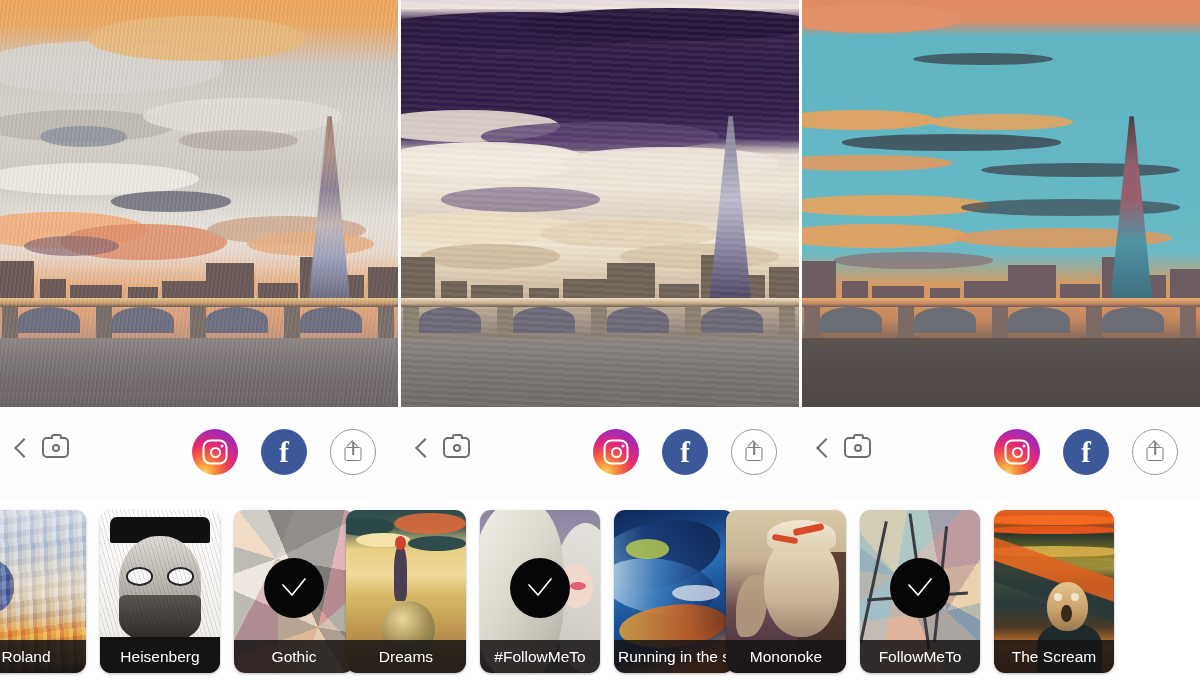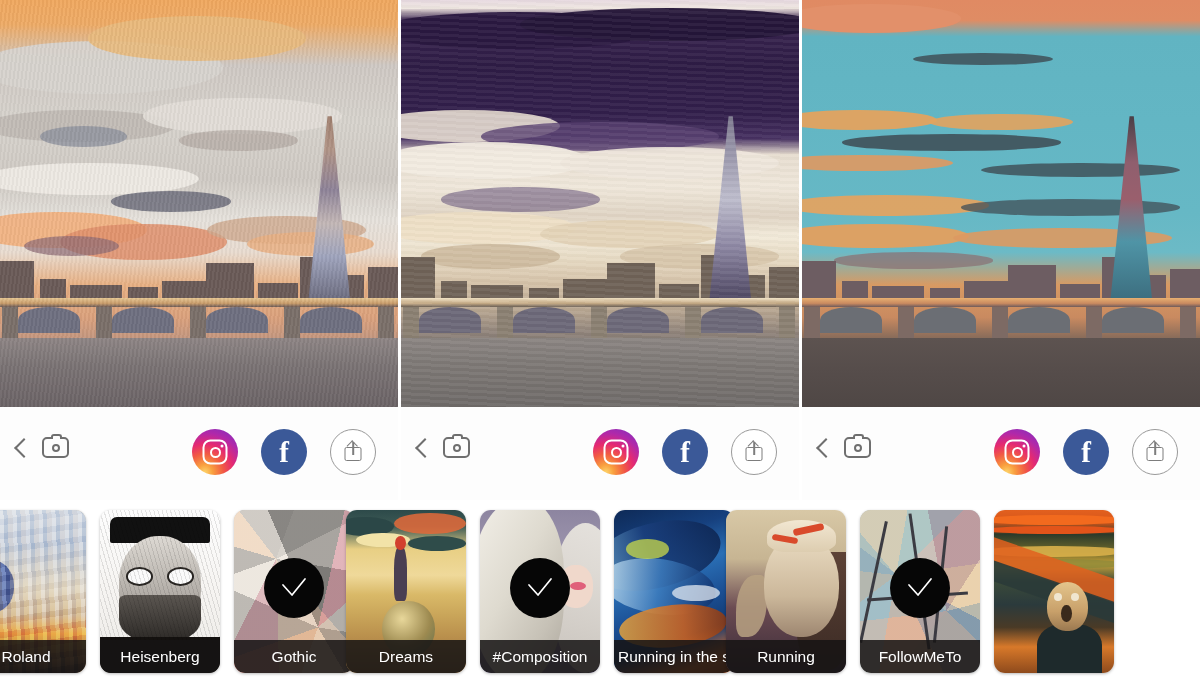--- a/index.html
+++ b/index.html
@@ -528,21 +528,21 @@
           <div class="hair2"></div>
             <div class="hair"></div>
           <div class="hand"></div>
             <div class="lip"></div>
         </div>
         <div class="check">
           <svg width="30" height="24" viewBox="0 0 30 24">
             <polyline points="4,9 13,19 26,3" fill="none" stroke="#ffffff" stroke-width="1.7" stroke-linecap="round" stroke-linejoin="round"></polyline>
           </svg>
         </div>
-        <div class="tile-label">#Composition</div>
+        <div class="tile-label">#FollowMeTo</div>
       </div>
 
       <div class="tile sp">
         <div class="tile-art a-running">
           <div class="sw s1"></div>
             <div class="sw s2"></div>
           <div class="sw s3"></div>
             <div class="sw s4"></div>
             <div class="sw s5"></div>
         </div>
@@ -551,21 +551,21 @@
 
       <div class="tile ov" style="margin-left:-8px;">
         <div class="tile-art a-monon">
           <div class="leaf"></div>
             <div class="hair"></div>
           <div class="face"></div>
             <div class="mask"></div>
           <div class="mk1"></div>
             <div class="mk2"></div>
         </div>
-        <div class="tile-label">Running</div>
+        <div class="tile-label">Mononoke</div>
       </div>
 
       <div class="tile sp">
         <div class="tile-art a-comp">
           <div class="fx"></div>
             <div class="fx2"></div>
           <div class="line l1"></div>
             <div class="line l2"></div>
           <div class="line l3"></div>
             <div class="line l4"></div>
@@ -585,18 +585,19 @@
           <div class="wav w3"></div>
             <div class="wav w4"></div>
           <div class="diag"></div>
             <div class="diag2"></div>
           <div class="body"></div>
             <div class="head"></div>
           <div class="eyeL"></div>
             <div class="eyeR"></div>
             <div class="mouth"></div>
         </div>
+        <div class="tile-label">The Scream</div>
       </div>
 
     </div>
   </div>
 
 </div>
 
 </body></html>

